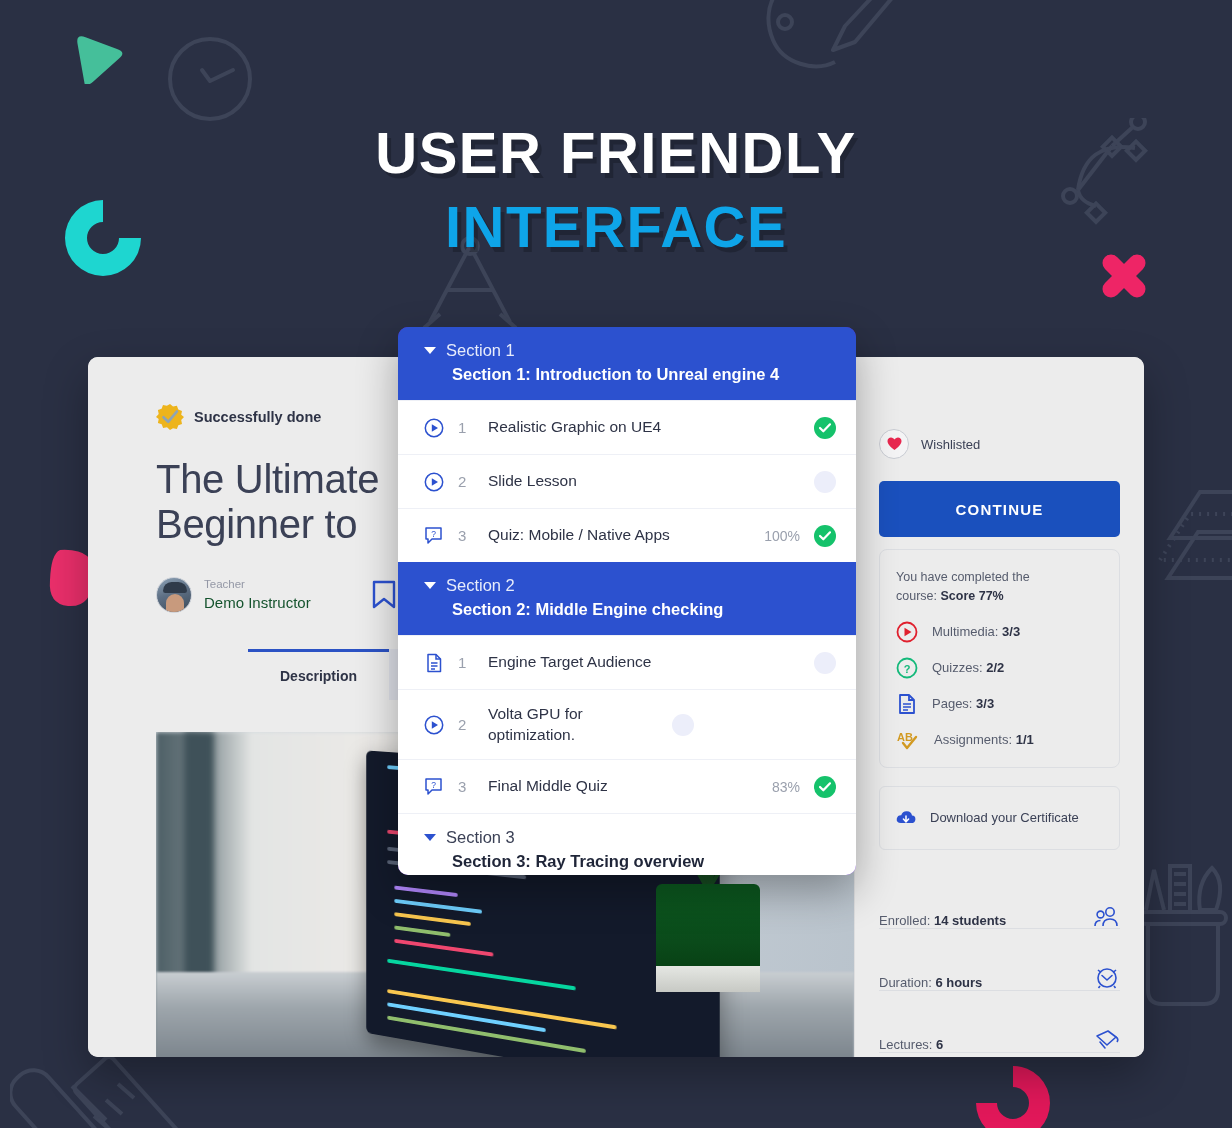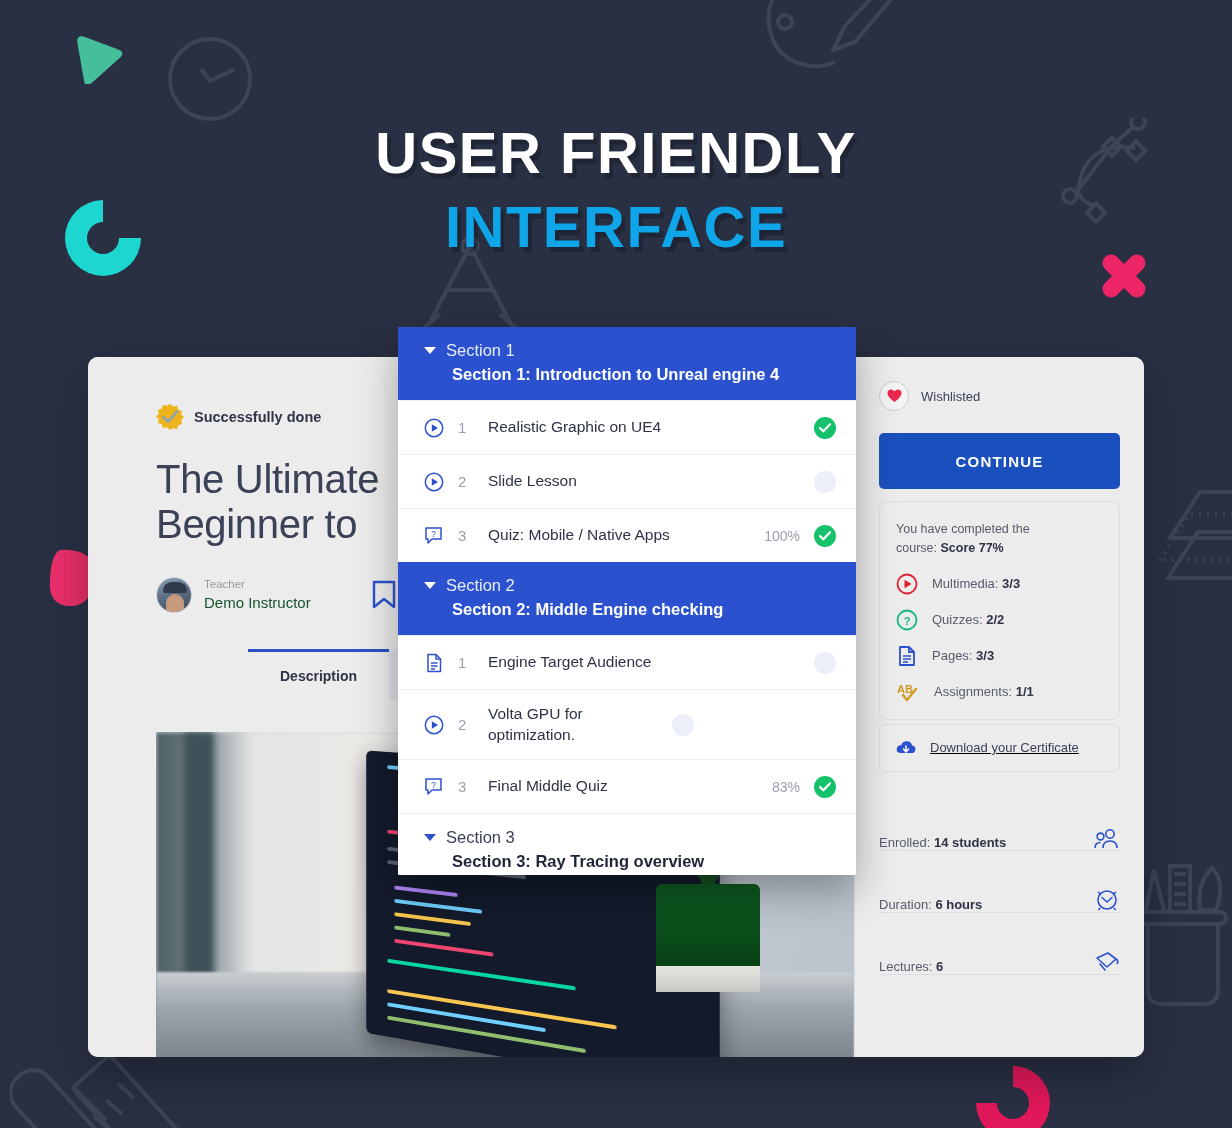--- a/index.html
+++ b/index.html
@@ -36,21 +36,21 @@
     background: #ececec;
     border-radius: 10px;
     display: flex;
     overflow: hidden;
     box-shadow: 0 18px 45px rgba(0,0,0,0.30);
   }
   .content-col { width: 766px; position: relative; background: #ececec; }
   .side-col {
     width: 290px; background: #ececec;
     border-left: 1px solid #dededf;
-    padding: 24px 24px 0 24px;
+    padding: 72px 24px 0 24px;
     position: relative;
   }
 
   
   .done-row { display: flex; align-items: center; gap: 10px; padding: 46px 0 0 68px; }
   .done-text { font-size: 14.5px; font-weight: 700; color: #2e3346; }
 
   .course-title {
     padding: 26px 0 0 68px;
     font-size: 40px; line-height: 1.12;
@@ -138,38 +138,38 @@
     margin-top: 12px; border: 1px solid #dcdee2; border-radius: 8px;
     padding: 18px 16px 16px 16px;
   }
   .score-head { font-size: 12.5px; color: #565c6d; line-height: 1.55; }
   .score-head b { color: #2e3346; }
   .stat-row { display: flex; align-items: center; gap: 14px; margin-top: 14px; }
   .stat-text { font-size: 13px; color: #565c6d; }
   .stat-text b { color: #2e3346; }
 
   .cert-card {
-    margin-top: 4px; border: 1px solid #dcdee2; border-radius: 6px;
-    height: 48px; display: flex; align-items: center; gap: 14px; padding: 0 16px; text-decoration: underline;
+    margin-top: 18px; border: 1px solid #dcdee2; border-radius: 6px;
+    height: 64px; display: flex; align-items: center; gap: 14px; padding: 0 16px;
   }
   .cert-text { font-size: 13px; color: #3b4156; }
 
   .info-row {
     display: flex; align-items: flex-end; justify-content: space-between;
     height: 62px; border-top: 1px solid #dcdee2;
   }
   .info-row:first-of-type { border-top: none; }
   .info-text { font-size: 13px; color: #565c6d; }
   .info-text b { color: #2e3346; }
 
   
   .curriculum {
     position: absolute; left: 398px; top: 327px;
     width: 458px; background: #6d28d9;
-    border-radius: 1px; overflow: hidden;
+    border-radius: 10px; overflow: hidden;
     box-shadow: 0 16px 42px rgba(0,0,0,0.32);
   }
   .sec-head { padding: 14px 20px 16px 26px; }
   .sec-head.blue { background: #2c51cf; }
   .sec-head.white { background: #fff; }
   .sec-top { display: flex; align-items: center; gap: 10px; }
   .sec-num { font-size: 16.5px; }
   .sec-head.blue .sec-num { color: #e7ecfb; }
   .sec-head.white .sec-num { color: #3b4156; }
   .sec-title { font-size: 16.5px; font-weight: 700; margin-top: 5px; margin-left: 28px; }

